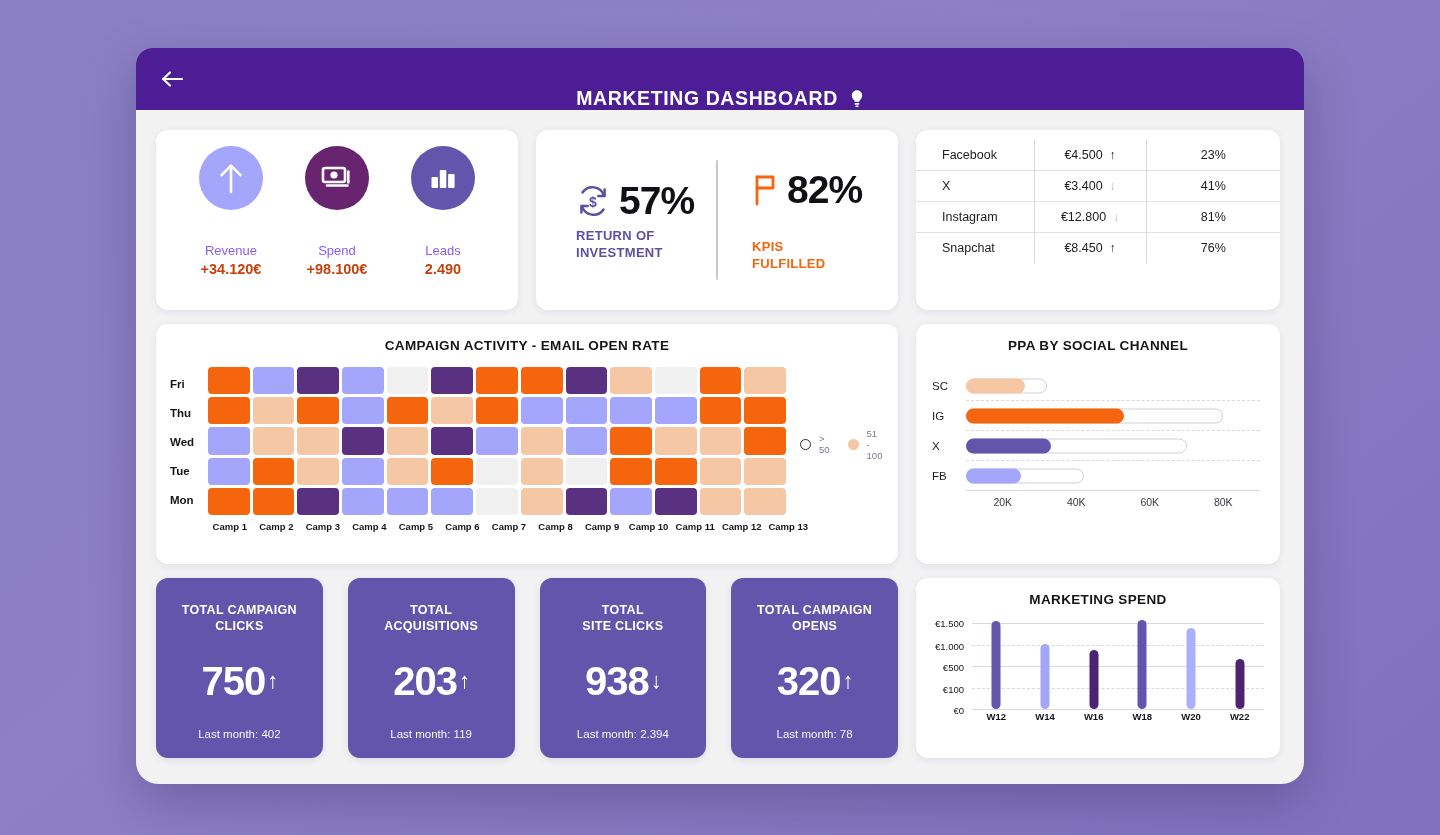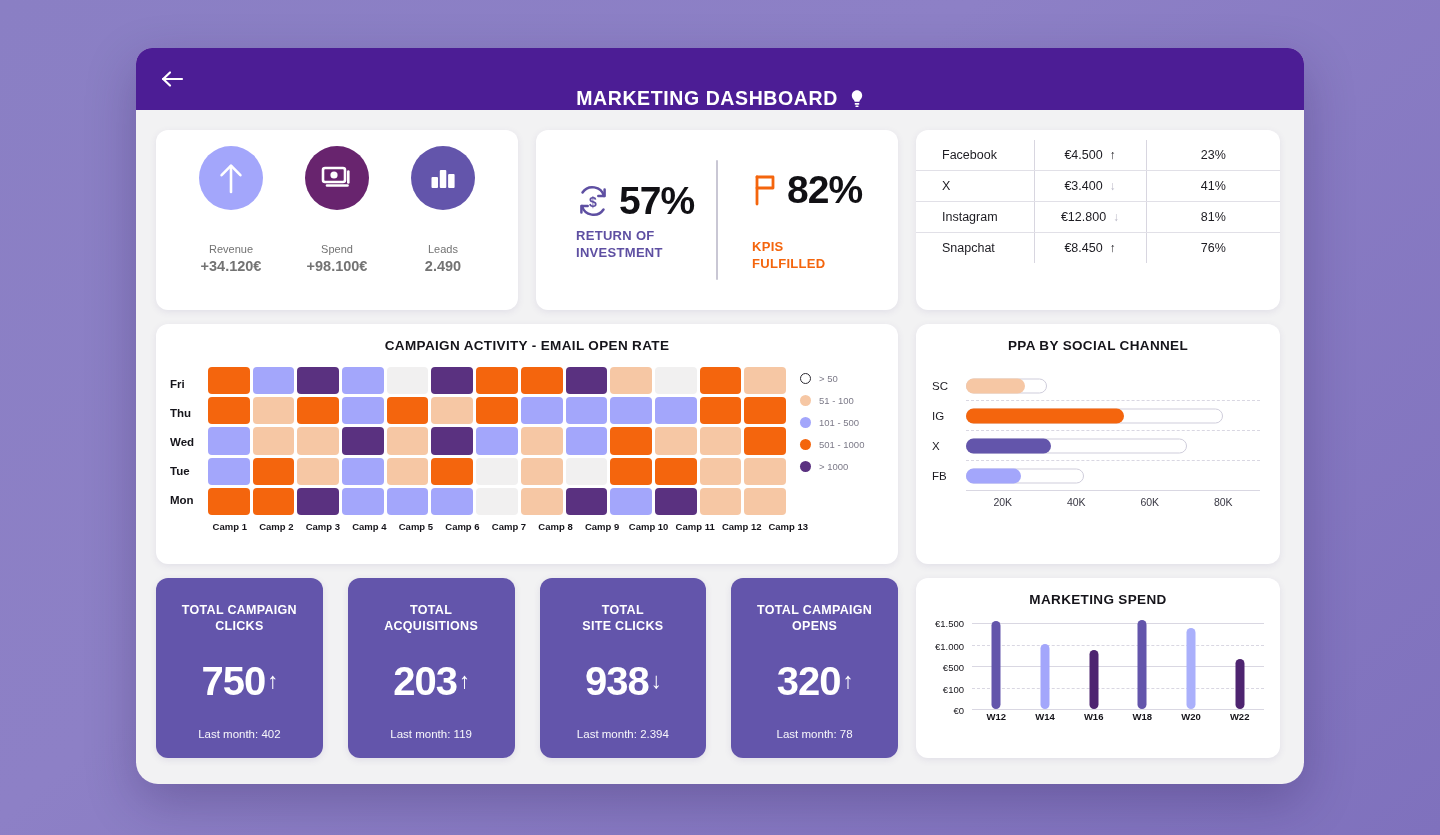--- a/index.html
+++ b/index.html
@@ -64,22 +64,22 @@
   .kpi-row {
     display: flex; justify-content: space-around; align-items: flex-start;
     padding: 16px 22px 0 22px;
   }
   .kpi { text-align: center; width: 96px; }
   .kpi .circle {
     width: 64px; height: 64px; border-radius: 50%;
     display: flex; align-items: center; justify-content: center;
     margin: 0 auto 12px auto;
   }
-  .kpi .lbl { font-size: 11px; color: #737373; line-height: 1.45; margin-top: 32px; }
-  .kpi .val { font-size: 14.5px; font-weight: 800; color: #737373; }
+  .kpi .lbl { font-size: 13px; color: #8b5cf6; line-height: 1.45; margin-top: 32px; }
+  .kpi .val { font-size: 14.5px; font-weight: 800; color: #c2410c; }
 
   
   .roi-wrap {
     display: flex; height: 100%; align-items: center; padding: 0 6px;
   }
   .roi-half { flex: 1; padding-left: 34px; }
   .roi-div { width: 2px; height: 120px; background: #c9c7d4; border-radius: 2px; }
   .roi-top { display: flex; align-items: center; gap: 9px; }
   .roi-num { font-size: 39px; font-weight: 800; color: #111014; letter-spacing: -1px; }
   .roi-cap {
@@ -133,21 +133,21 @@
   .heat-xlabels {
     display: grid; grid-template-columns: repeat(13, 1fr);
     gap: 3px; margin-left: 38px; padding: 0 16px 0 14px;
     margin-top: 6px;
   }
   .heat-xlabels span {
     font-size: 9.5px; font-weight: 700; color: #15141a; text-align: center;
   }
   .heat-legend {
     width: 96px; padding-left: 14px; padding-top: 6px;
-    display: flex; flex-direction: column; gap: 11px;
+    display: flex; flex-direction: row; gap: 18px;
   }
   .leg-item { display: flex; align-items: center; gap: 8px; }
   .leg-dot { width: 11px; height: 11px; border-radius: 50%; flex: 0 0 11px; }
   .leg-dot.ring { background: #fff; border: 1.6px solid #2d2b33; }
   .leg-txt { font-size: 9.5px; color: #7c7a88; }
 
   
   .ppa-body { padding: 18px 20px 0 16px; }
   .ppa-row { display: flex; align-items: center; height: 29px; }
   .ppa-lbl { width: 34px; font-size: 11.5px; color: #1d1c22; }

